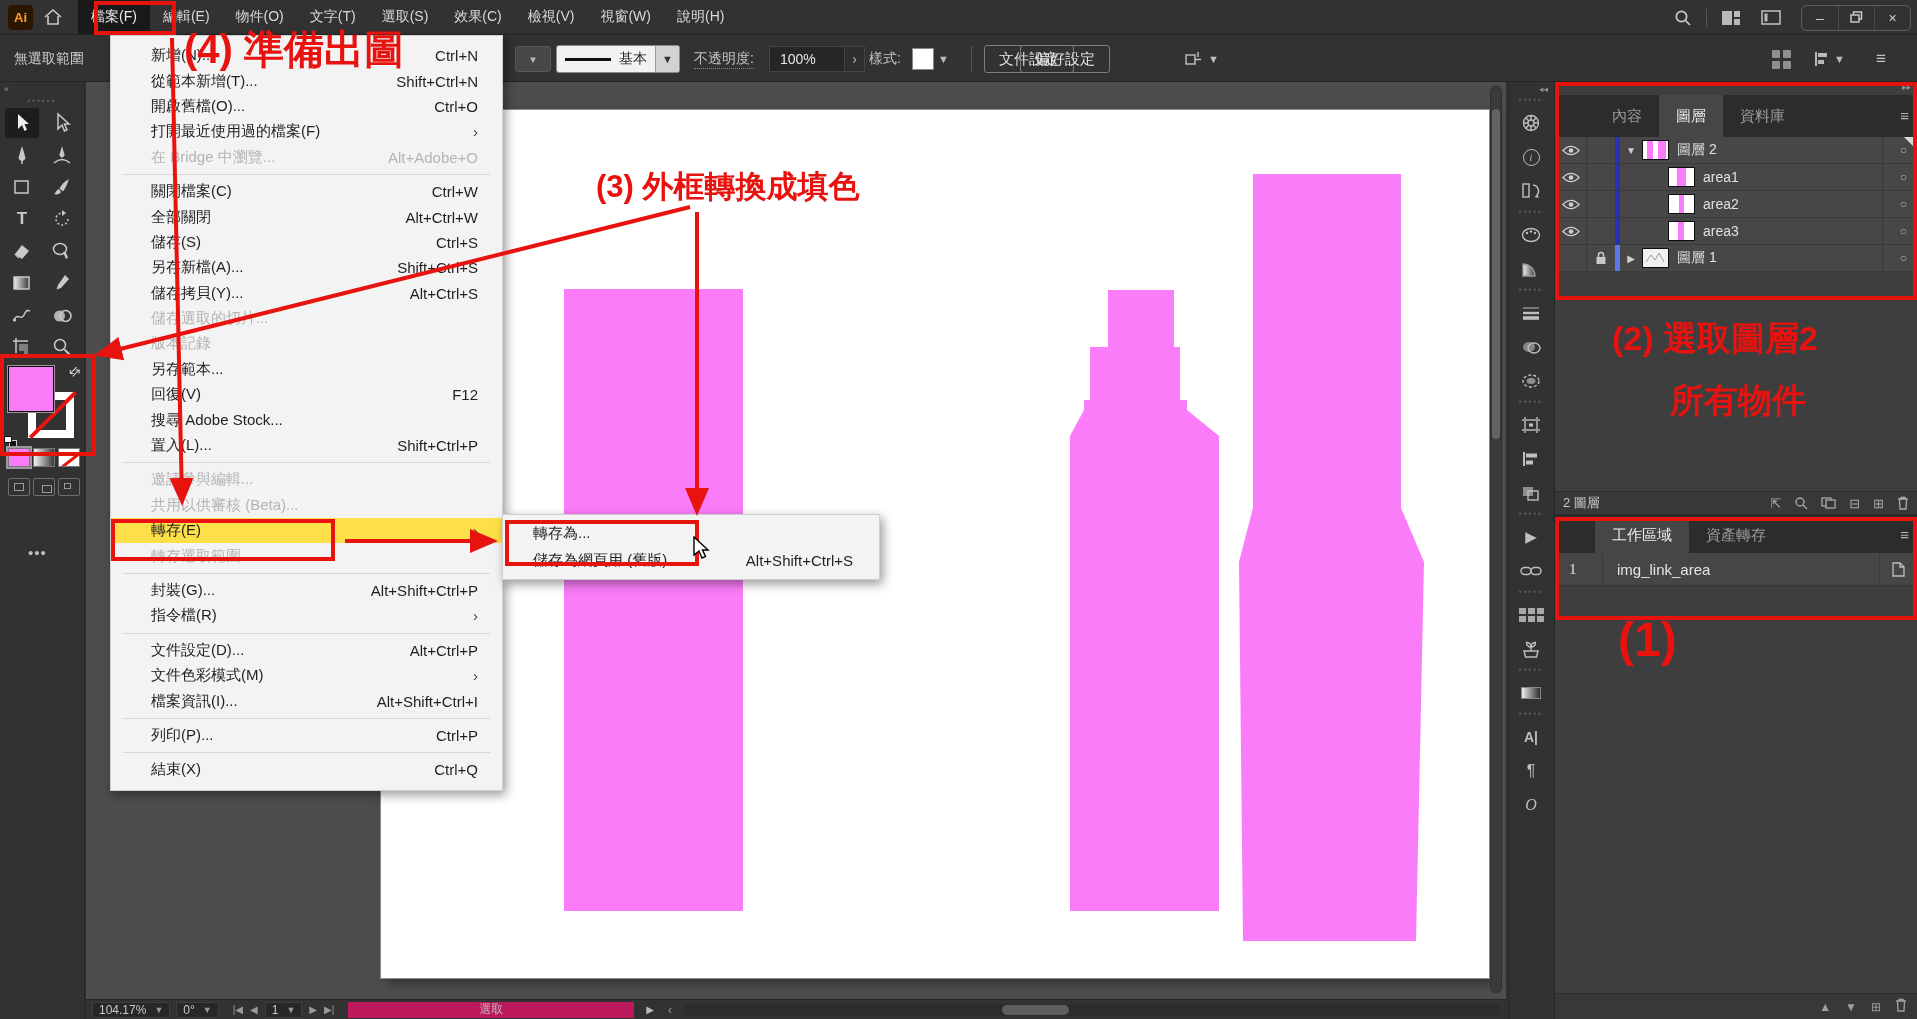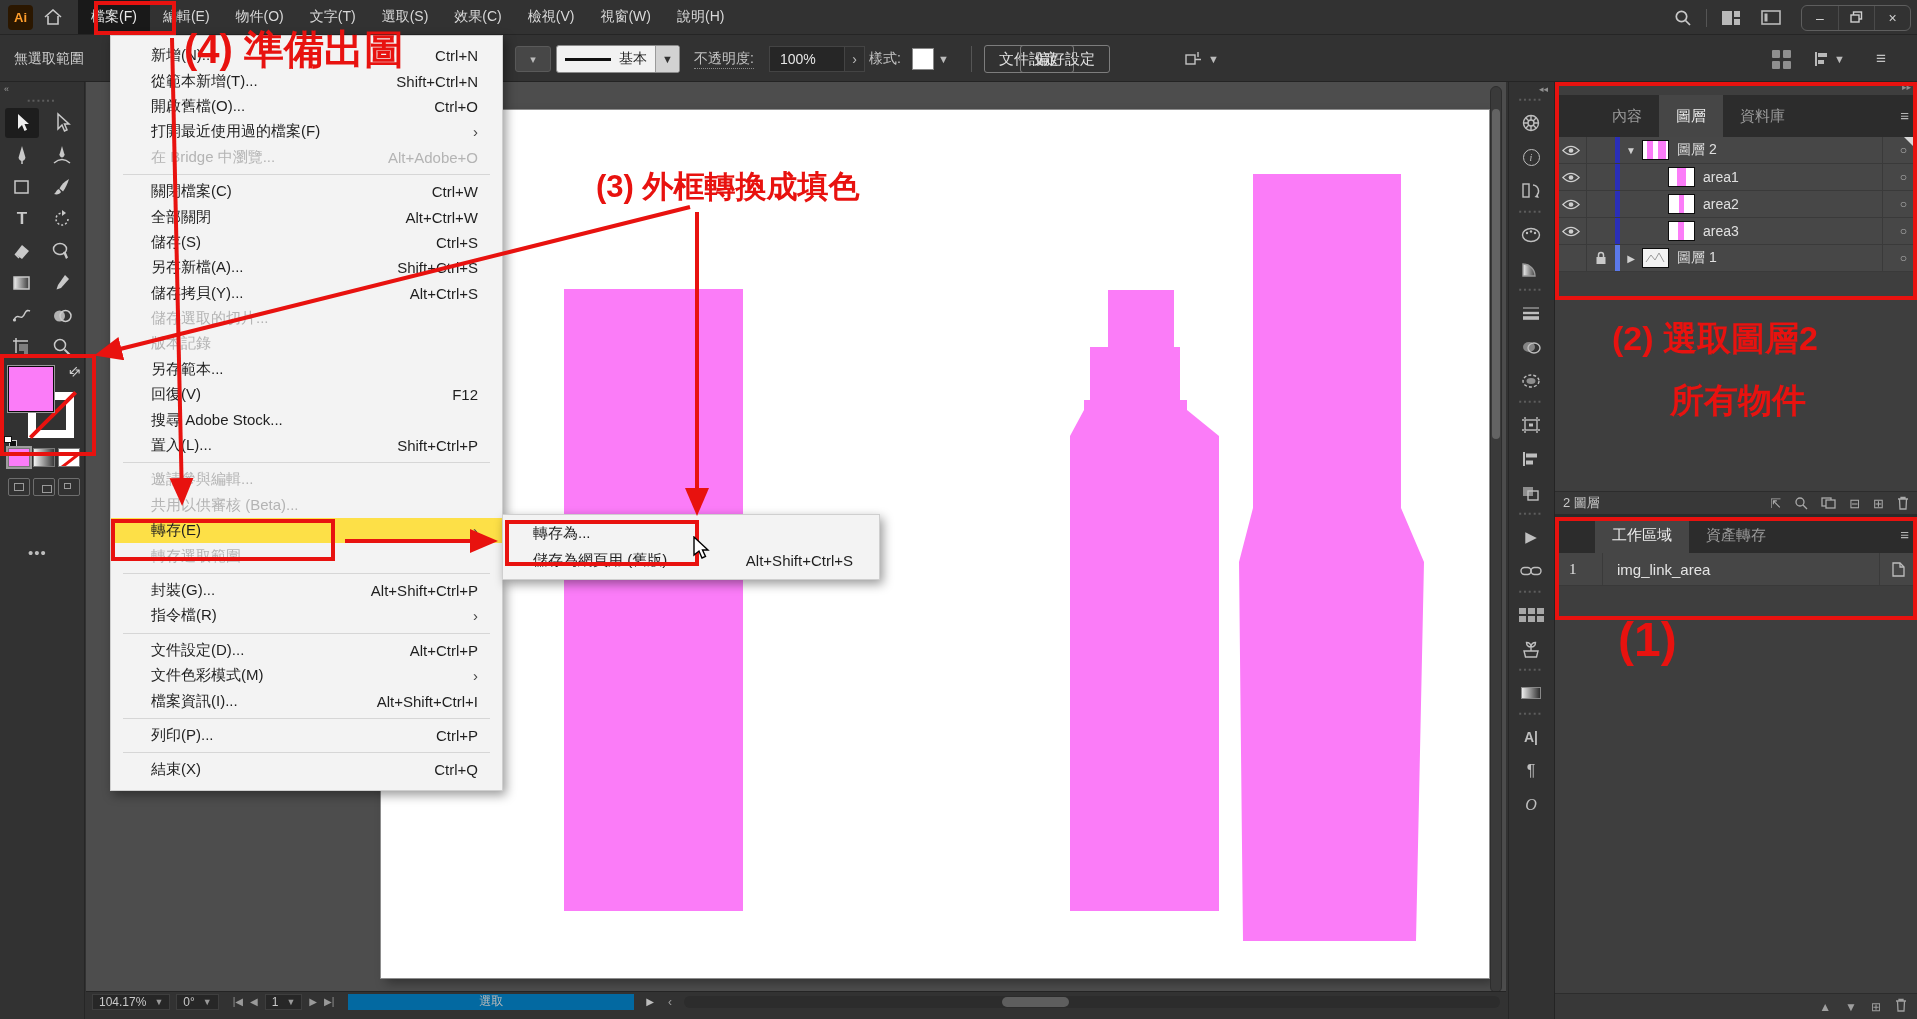--- a/index.html
+++ b/index.html
@@ -81,27 +81,27 @@
   .dm{width:22px;height:18px;border:1px solid #6e6e6e;border-radius:2px;position:relative;}
   .dm i{position:absolute;left:5px;top:4px;width:10px;height:8px;border:1px solid #9a9a9a;}
   .tb-ellip{position:absolute;left:0;top:462px;width:85px;text-align:left;padding-left:28px;color:#bdbdbd;font-size:15px;letter-spacing:1px;}
   
   .canvasarea{position:absolute;left:86px;top:82px;width:1420px;height:917px;background:#4d4d4d;overflow:hidden;}
   .artboard{position:absolute;left:295px;top:28px;width:1108px;height:868px;background:#ffffff;
             box-shadow:0 0 0 1px #8d8d8d,5px 5px 10px rgba(0,0,0,.35);}
   .vscroll{position:absolute;right:4px;top:4px;bottom:6px;width:12px;background:#3a3a3a;border:1px solid #2d2d2d;border-radius:6px;}
   .vthumb{position:absolute;left:1px;top:22px;width:8px;height:330px;background:#636363;border-radius:4px;}
   
-  .statusbar{position:absolute;left:86px;bottom:8px;width:1420px;height:20px;background:#323232;border-top:1px solid #242424;
+  .statusbar{position:absolute;left:86px;bottom:0;width:1420px;height:20px;background:#323232;border-top:1px solid #242424;
              display:flex;align-items:center;font-size:12px;color:#c9c9c9;}
   .sfield{height:16px;background:#272727;border:1px solid #3e3e3e;display:flex;align-items:center;padding:0 6px;margin-left:6px;}
   .sfield .v{margin-right:8px;}
   .chev{color:#9a9a9a;font-size:9px;}
   .navgrp{display:flex;align-items:center;margin-left:14px;gap:7px;color:#9a9a9a;font-size:10px;}
-  .statmid{width:286px;height:16px;background:#0369a1;margin-left:14px;display:flex;align-items:center;justify-content:center;color:#b9b9b9;}
+  .statmid{width:286px;height:16px;background:#be185d;margin-left:14px;display:flex;align-items:center;justify-content:center;color:#b9b9b9;}
   .statplay{margin-left:12px;color:#bdbdbd;font-size:10px;}
   .statcol{margin-left:14px;color:#9a9a9a;}
   .hscroll{flex:1;height:12px;background:#2c2c2c;margin:0 6px 0 12px;position:relative;border-radius:6px;}
   .hthumb{position:absolute;left:318px;top:1px;width:67px;height:10px;background:#5e5e5e;border-radius:5px;}
   
   .dockstrip{position:absolute;left:1508px;top:82px;width:45px;height:937px;background:#323232;border-left:1px solid #262626;}
   .ds-head{text-align:right;color:#8f8f8f;font-size:9px;padding:2px 5px;}
   .dock{display:flex;flex-direction:column;align-items:center;}
   .dkdots{color:#5d5d5d;font-size:8px;letter-spacing:2px;height:10px;line-height:8px;}
   .dk{height:34px;width:100%;display:flex;align-items:center;justify-content:center;color:#bfbfbf;}

